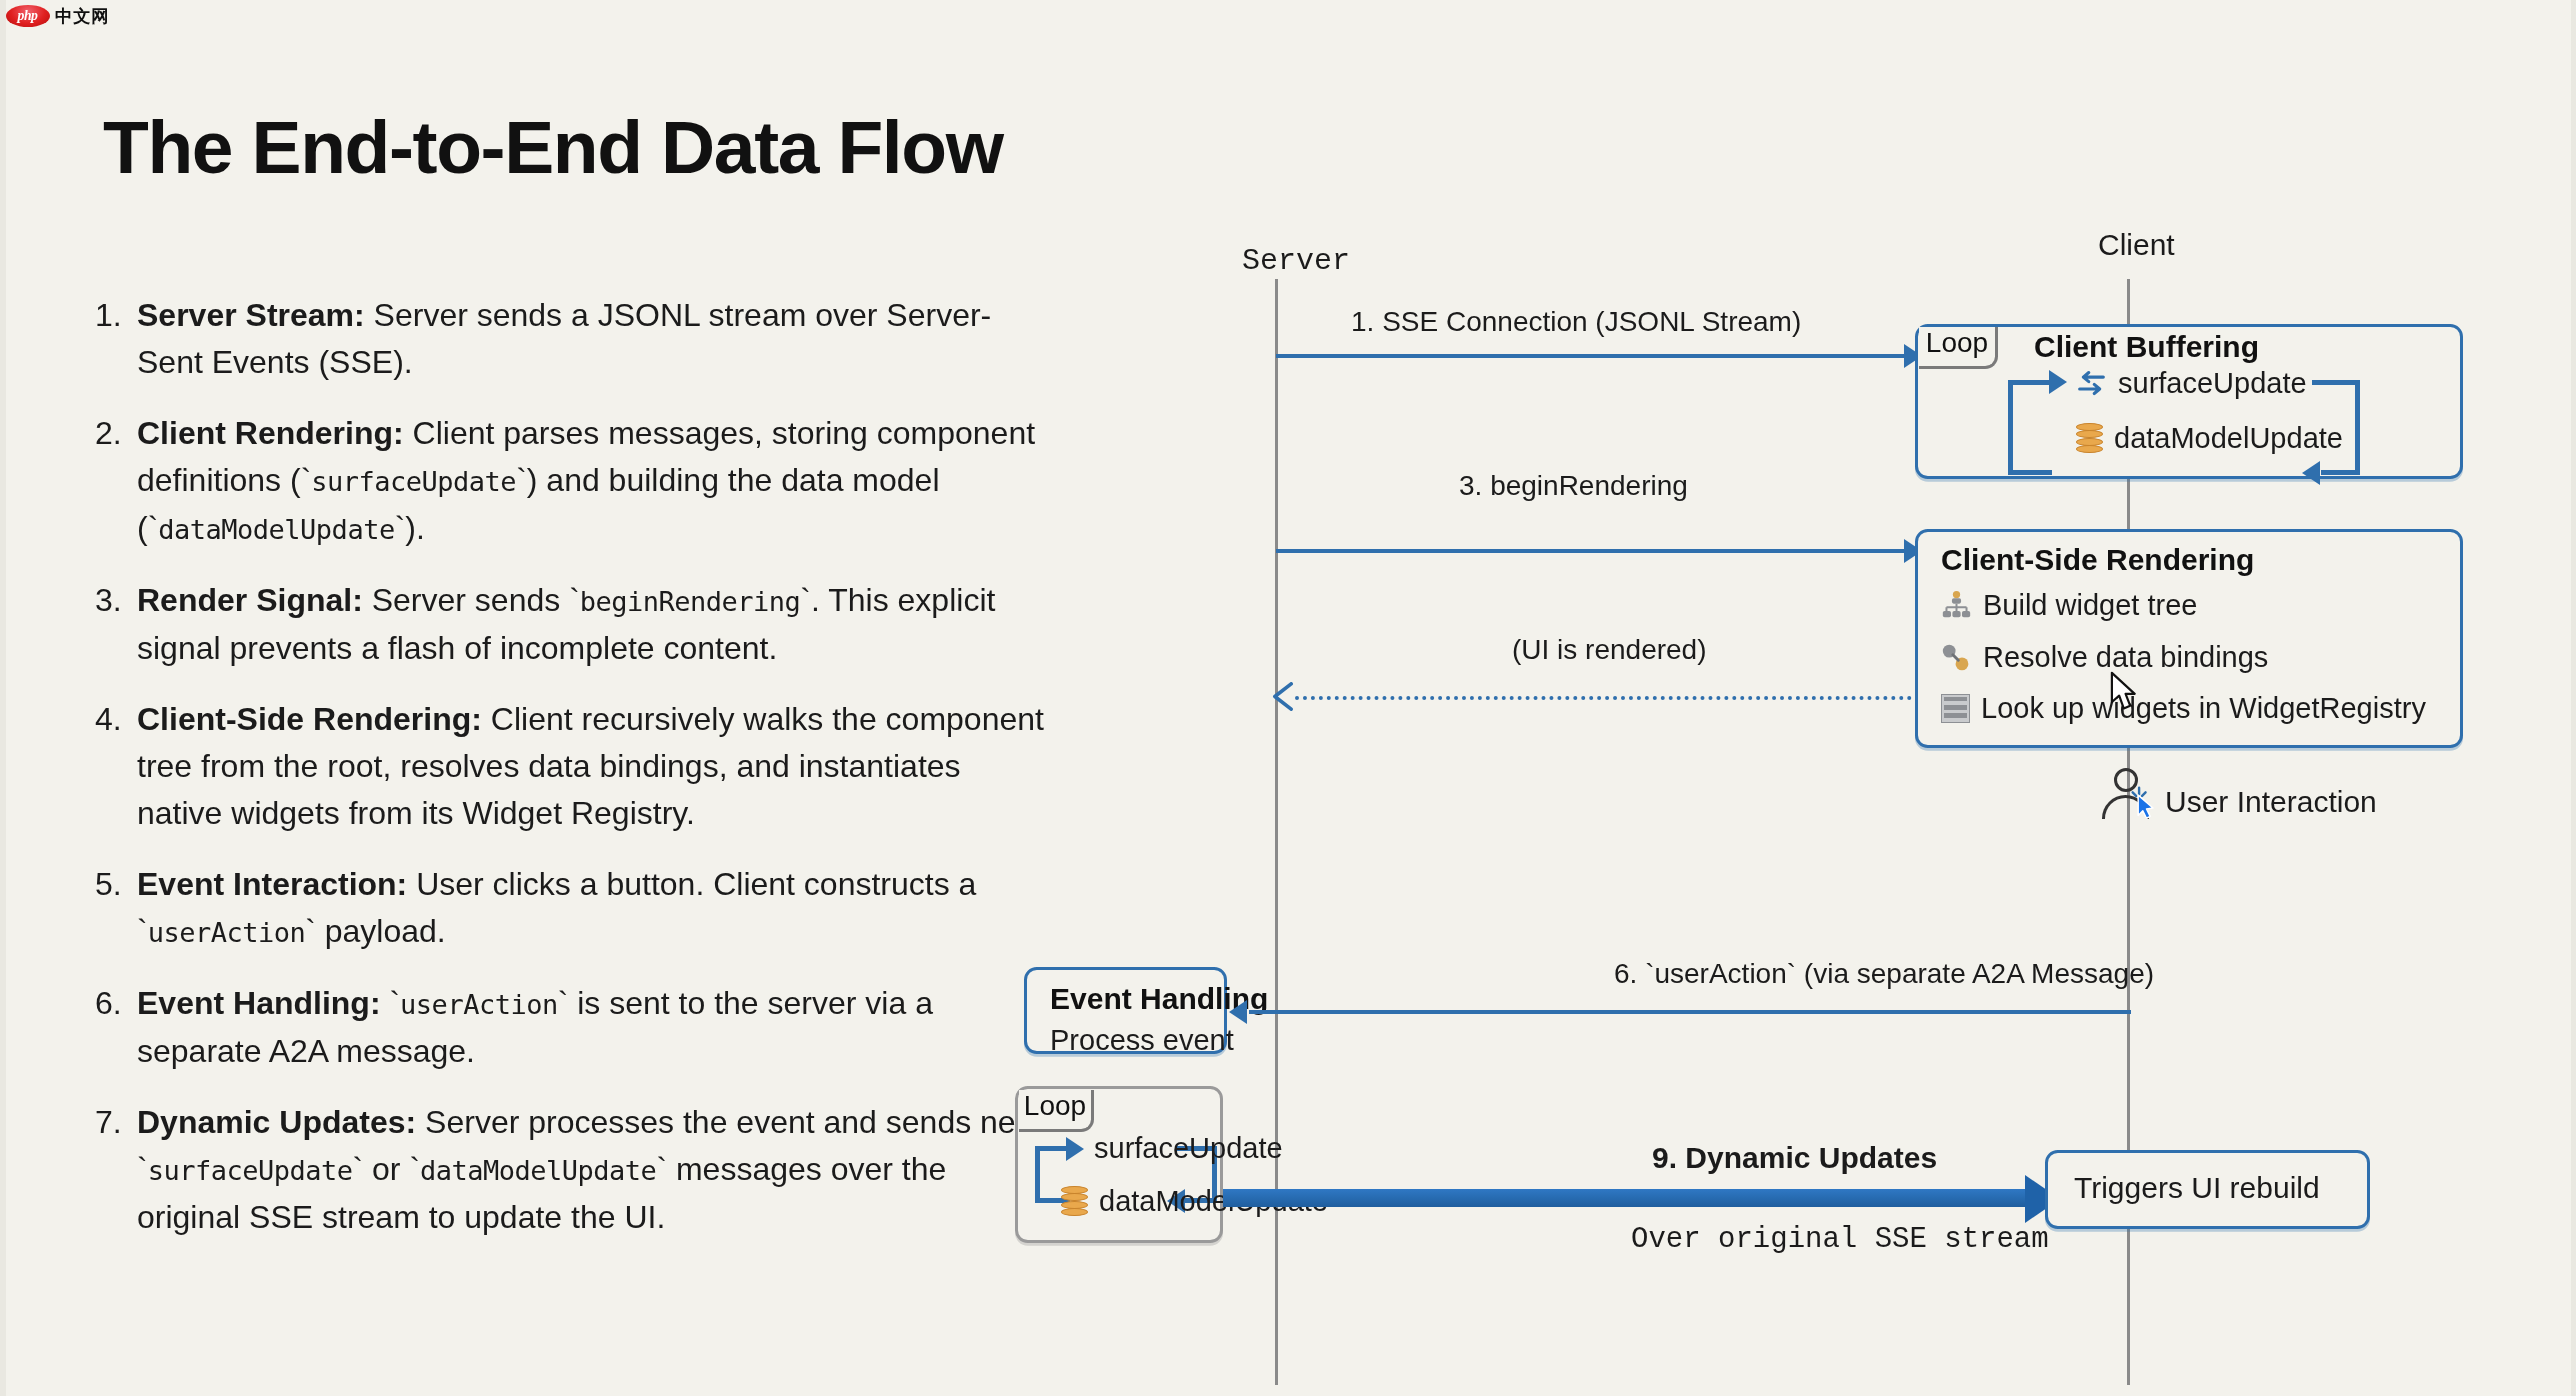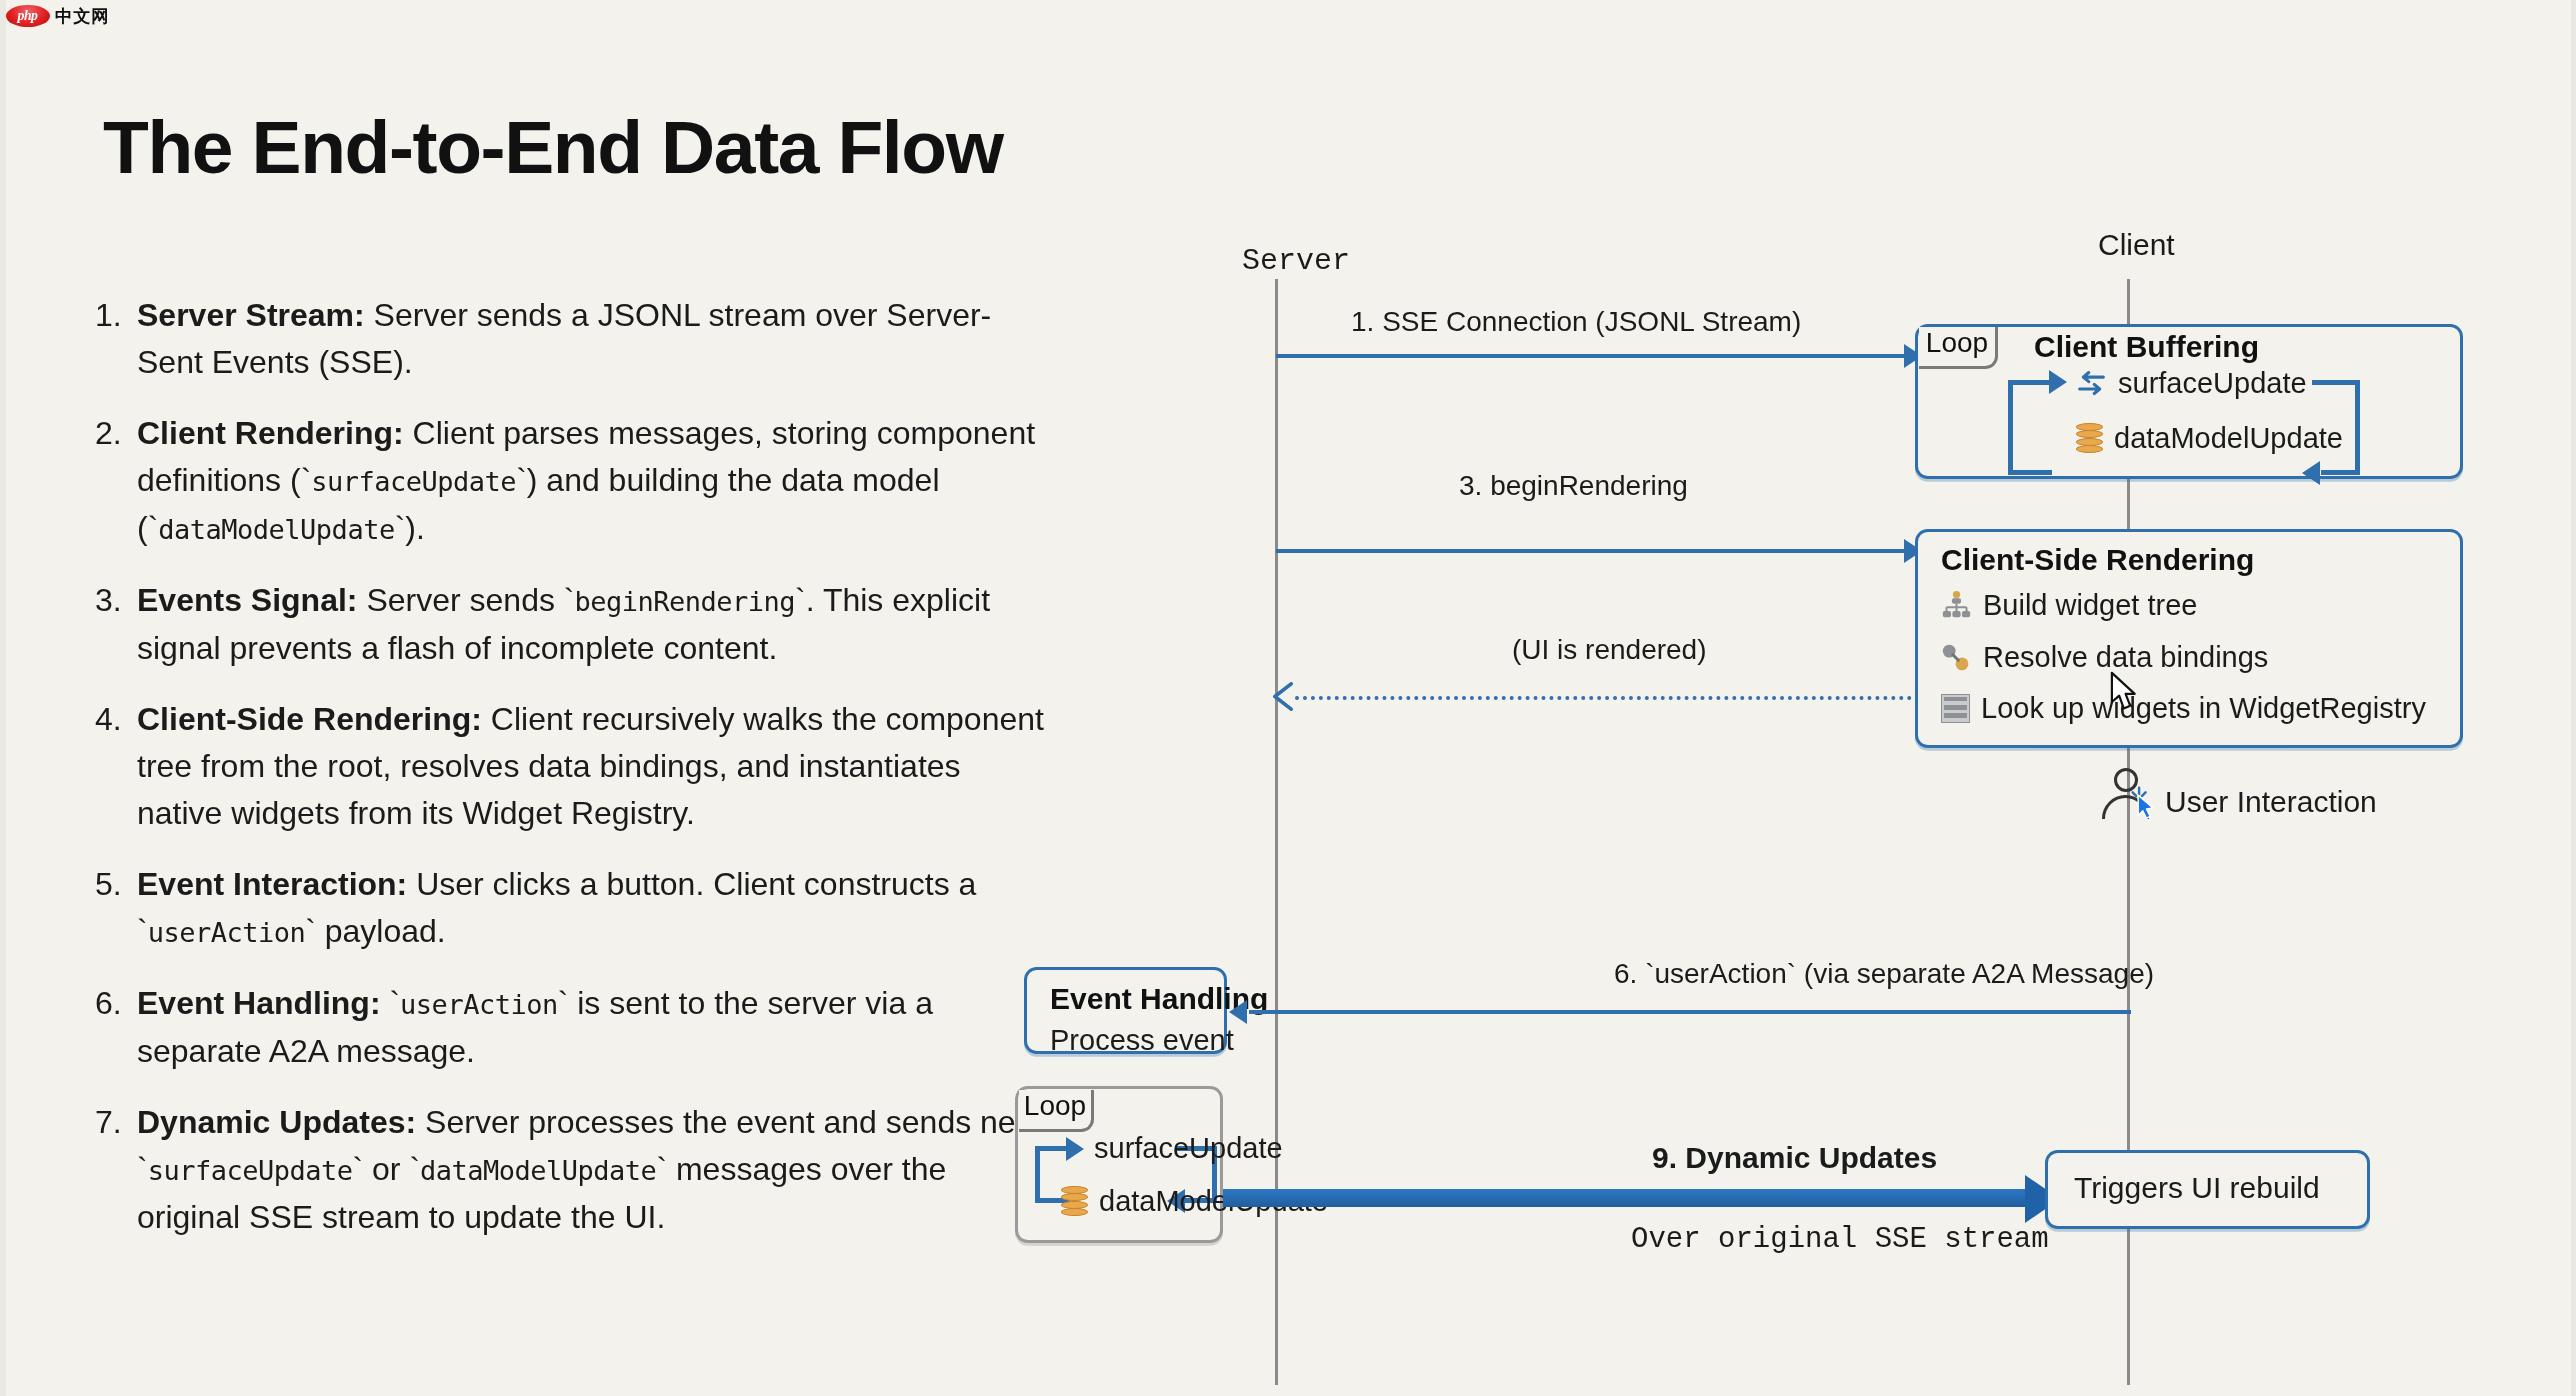--- a/index.html
+++ b/index.html
@@ -301,21 +301,21 @@
       <div class="step-body"><b>Server Stream:</b><span> Server sends a JSONL stream over Server-Sent Events (SSE).</span></div>
     </div>
 
     <div class="step">
       <div class="step-num">2.</div>
       <div class="step-body"><b>Client Rendering:</b><span> Client parses messages, storing component definitions (`<code>surfaceUpdate</code>`) and building the data model (`<code>dataModelUpdate</code>`).</span></div>
     </div>
 
     <div class="step">
       <div class="step-num">3.</div>
-      <div class="step-body"><b>Events Signal:</b><span> Server sends `<code>beginRendering</code>`. This explicit signal prevents a flash of incomplete content.</span></div>
+      <div class="step-body"><b>Render Signal:</b><span> Server sends `<code>beginRendering</code>`. This explicit signal prevents a flash of incomplete content.</span></div>
     </div>
 
     <div class="step">
       <div class="step-num">4.</div>
       <div class="step-body"><b>Client-Side Rendering:</b><span> Client recursively walks the component tree from the root, resolves data bindings, and instantiates native widgets from its Widget Registry.</span></div>
     </div>
 
     <div class="step">
       <div class="step-num">5.</div>
       <div class="step-body"><b>Event Interaction:</b><span> User clicks a button. Client constructs a `<code>userAction</code>` payload.</span></div>

